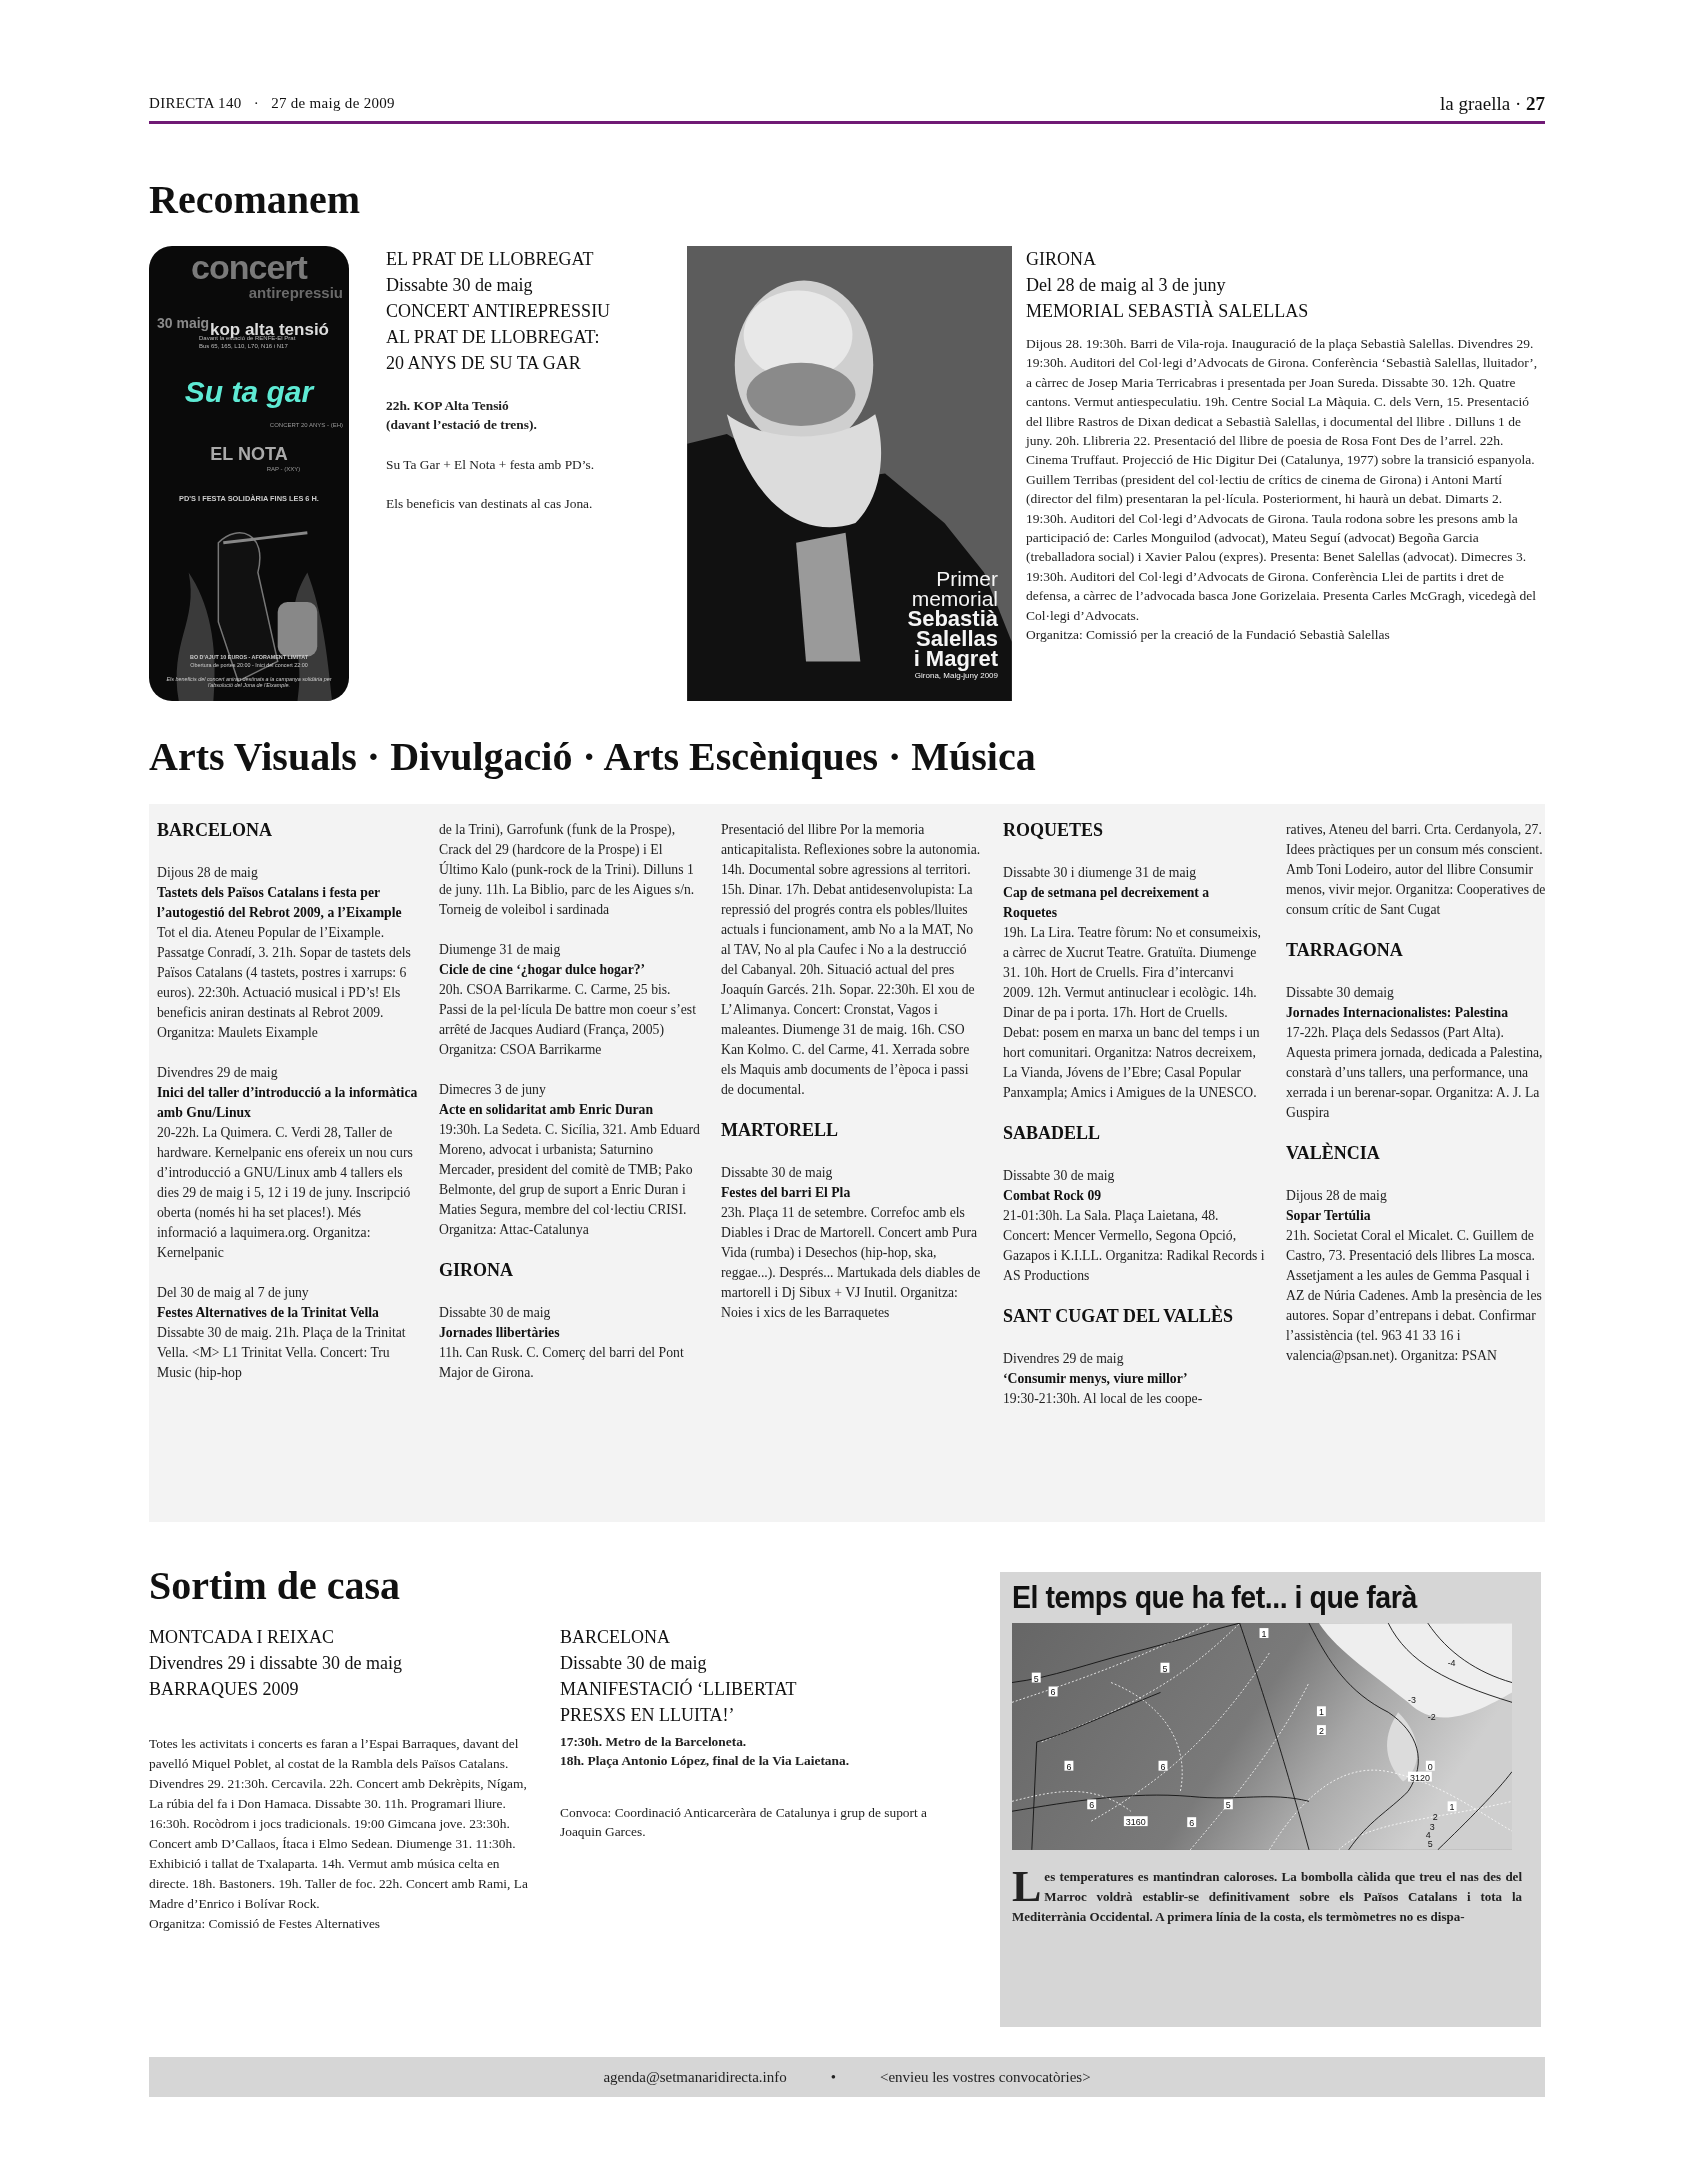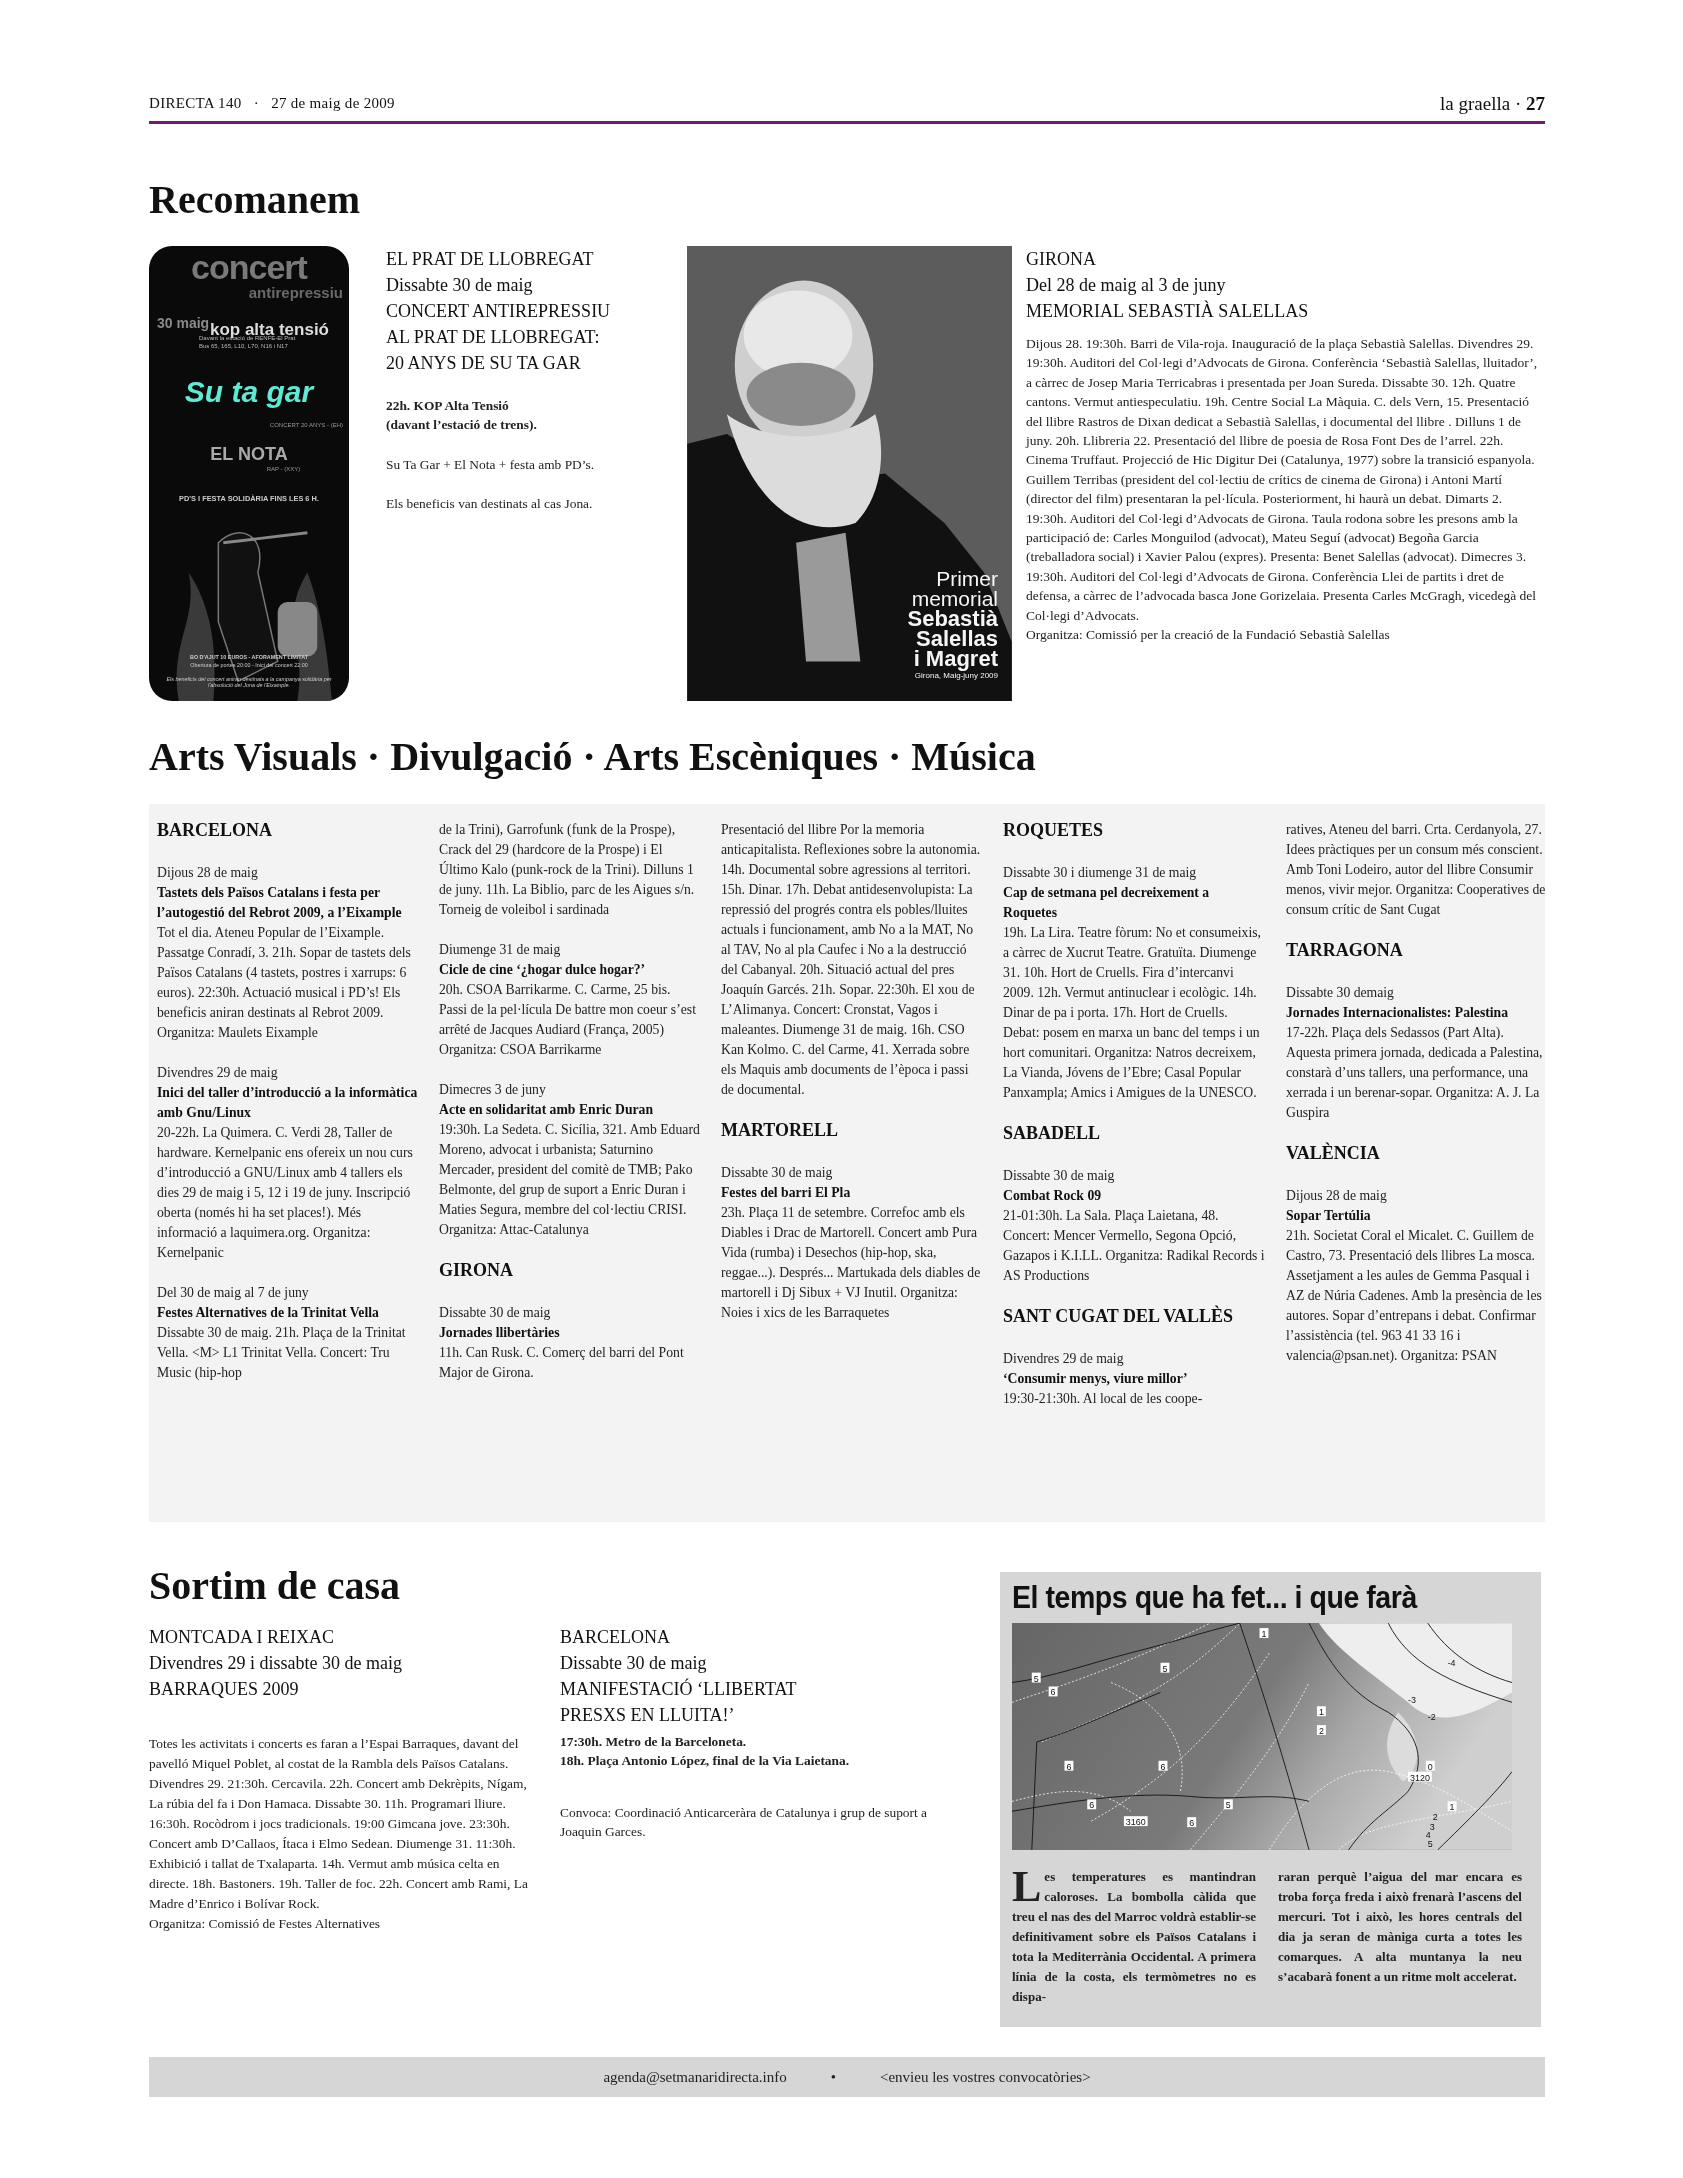--- a/index.html
+++ b/index.html
@@ -357,20 +357,19 @@
             <text x="418" y="217">4</text>
           </g>
         <g>
             <text x="420" y="226">5</text>
           </g>
       </g>
     </svg>
   </div>
   <div class="wtext">
     <p><span class="dropcap">L</span><span>es temperatures es mantindran caloroses. La bombolla càlida que treu el nas des del Marroc voldrà establir-se definitivament sobre els Països Catalans i tota la Mediterrània Occidental. A primera línia de la costa, els termòmetres no es dispa-</span></p>
-    <p>raran perquè l’aigua del mar encara es troba força freda i això frenarà l’ascens del mercuri. Tot i això, les hores centrals del dia ja seran de màniga curta a totes les comarques. A alta muntanya la neu s’acabarà fonent a un ritme molt accelerat.</p>
   </div>
 </div>
 
 <div class="abs footer">
   <span>agenda@setmanaridirecta.info</span><span>•</span><span>&lt;envieu les vostres convocatòries&gt;</span>
 </div>
 
 
 </body></html>

